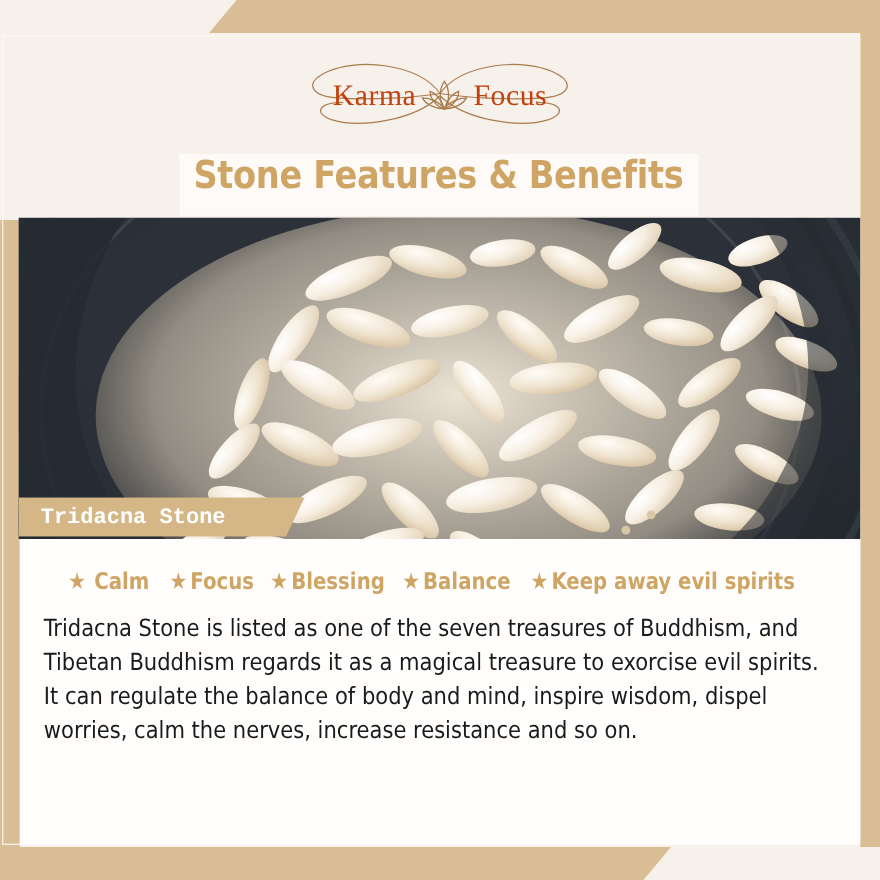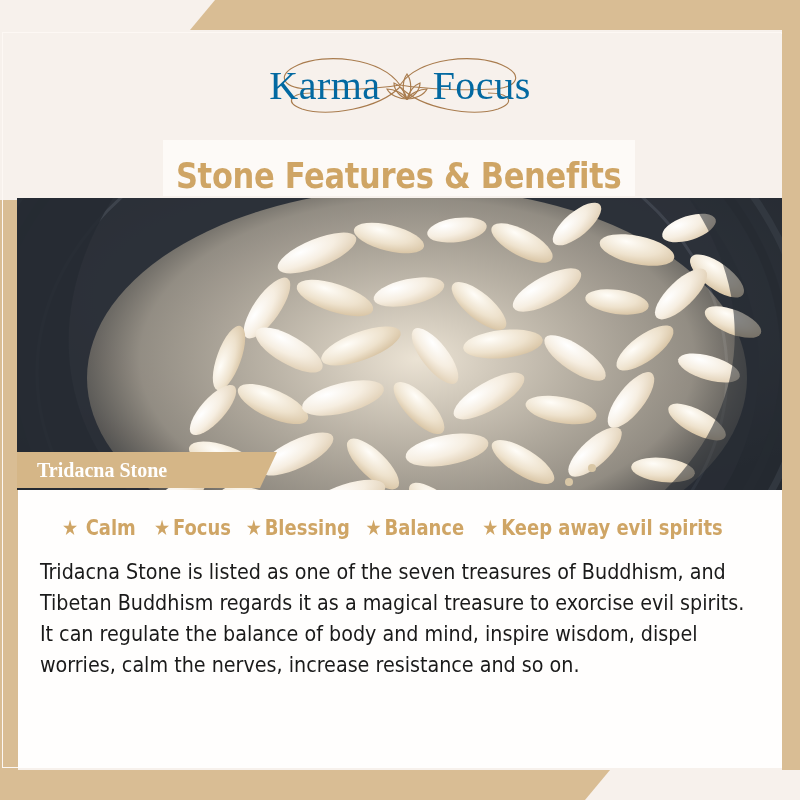--- a/index.html
+++ b/index.html
@@ -74,22 +74,22 @@
     width: 300px;
     height: 70px;
   }
   .logo-swirl {
     position: absolute;
     inset: 0;
     pointer-events: none;
   }
   .logo-word {
     font-family: "Liberation Serif", serif;
-    font-size: 40px;
-    color: #0369a1;
+    font-size: 27px;
+    color: #c2410c;
     letter-spacing: 0.5px;
     z-index: 2;
     line-height: 1;
   }
   .logo-lotus {
     width: 44px; height: 34px;
     z-index: 2;
     display: block;
   }
 
@@ -99,21 +99,21 @@
     top: 138px; left: 18px;
     width: 764px; height: 62px;
     background: #f7f1ec;
   }
   .title-box {
     position: absolute;
     top: 140px; left: 163px;
     width: 472px; height: 56px;
     background: #fdfaf7;
     display: flex;
-    align-items: flex-end;
+    align-items: flex-start;
     justify-content: center;
   }
   .title-text {
     font-family: "Liberation Sans Narrow", "DejaVu Sans Condensed", "Liberation Sans", sans-serif;
     font-weight: bold;
     font-size: 35px;
     letter-spacing: -0.3px;
     color: #cfa565;
     white-space: nowrap;
     transform: scaleX(0.97);
@@ -134,21 +134,21 @@
     position: absolute;
     top: 452px; left: 17px;
     width: 260px; height: 36px;
     background: #d5b687;
     clip-path: polygon(0 0, 260px 0, 243px 36px, 0 36px);
     display: flex;
     align-items: center;
   }
   .caption-text {
     color: #ffffff;
-    font-family: Liberation Serif, serif;
+    font-family: Liberation Mono, monospace;
     font-weight: bold;
     font-size: 20px;
     letter-spacing: 0px;
     padding-left: 20px;
     white-space: nowrap;
   }
 
   
   .content {
     position: absolute;

